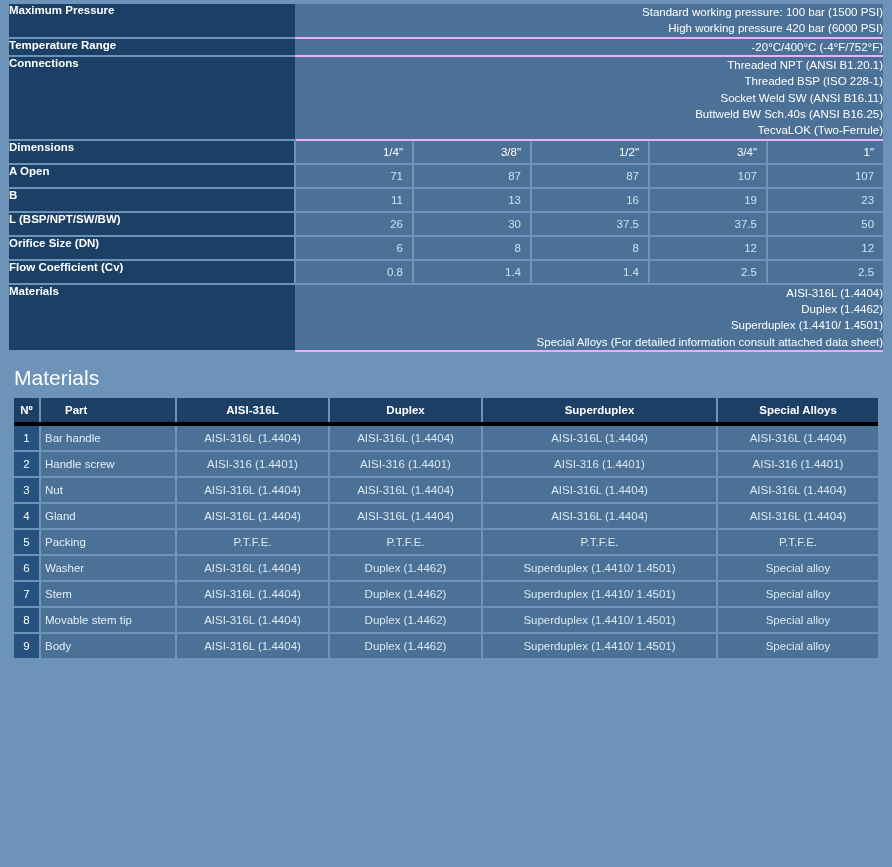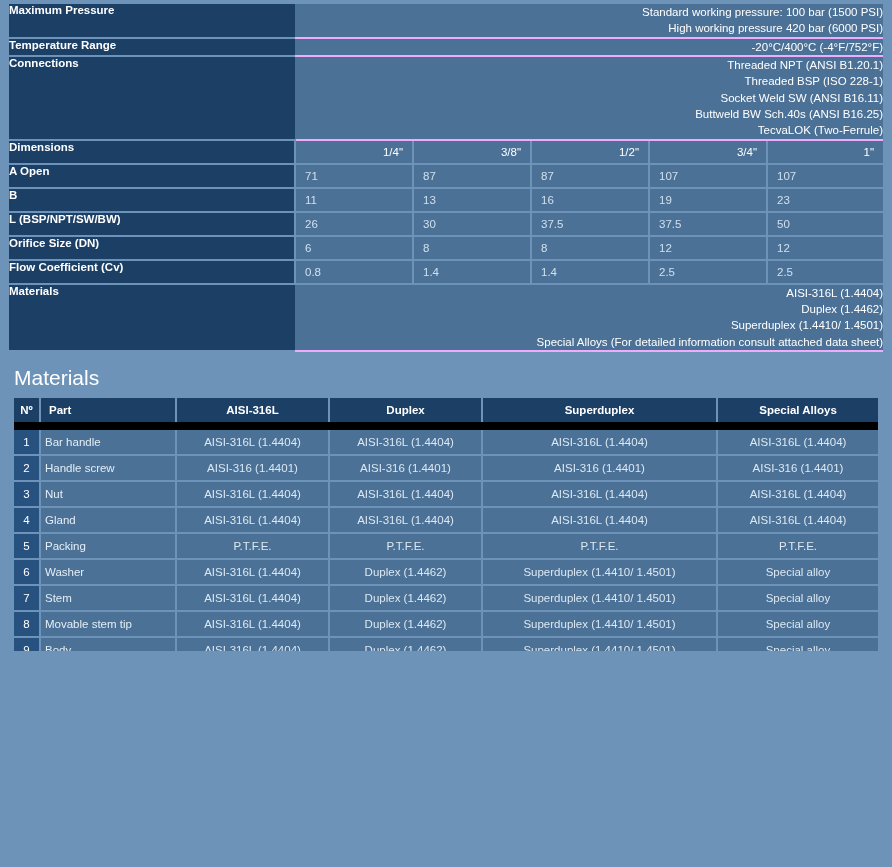--- a/index.html
+++ b/index.html
@@ -3,21 +3,21 @@
 <meta charset="utf-8">
 <style>
   html, body {
     margin: 0;
     padding: 0;
     background: #6d93b8;
     font-family: "Liberation Sans", sans-serif;
   }
   #page {
     width: 892px;
-    height: 651px;
+    height: 867px;
     position: relative;
     background: #6d93b8;
     overflow: hidden;
   }
 
   
   table.spec {
     border-collapse: collapse;
     width: 874px;
     margin: 4px 9px 0 9px;
@@ -57,21 +57,21 @@
     font-size: 11.5px;
     text-align: right;
     padding: 5px 9px;
     border-left: 2px solid #6d93b8;
     border-bottom: 2px solid #6d93b8;
   }
   .dimrow td.dimcell {
     background: #4b7196;
     color: #cfe0ee;
     font-size: 11.5px;
-    text-align: left;
+    text-align: right;
     padding: 5px 9px;
     border-left: 2px solid #6d93b8;
     border-bottom: 2px solid #6d93b8;
   }
 
   
   h2.mat-title {
     color: #ffffff;
     font-size: 21px;
     font-weight: normal;
@@ -87,24 +87,24 @@
     table-layout: fixed;
   }
   table.mat th {
     background: #1c3f66;
     color: #ffffff;
     font-size: 11.5px;
     font-weight: bold;
     padding: 6px 6px;
     text-align: center;
     border-right: 2px solid #6d93b8;
-    border-bottom: 8px solid #000000;
+    border-bottom: 4px solid #000000;
   }
   table.mat th.num { width: 26px; text-align: center; }
-  table.mat th.part { width: 136px; text-align: left; padding-left: 8px; }
+  table.mat th.part { width: 136px; text-align: left; padding-left: 24px; }
   table.mat td {
     background: #4b7196;
     color: #dce8f2;
     font-size: 11.5px;
     padding: 6px 6px;
     text-align: center;
     border-right: 2px solid #6d93b8;
     border-bottom: 2px solid #6d93b8;
   }
   table.mat td.num {

